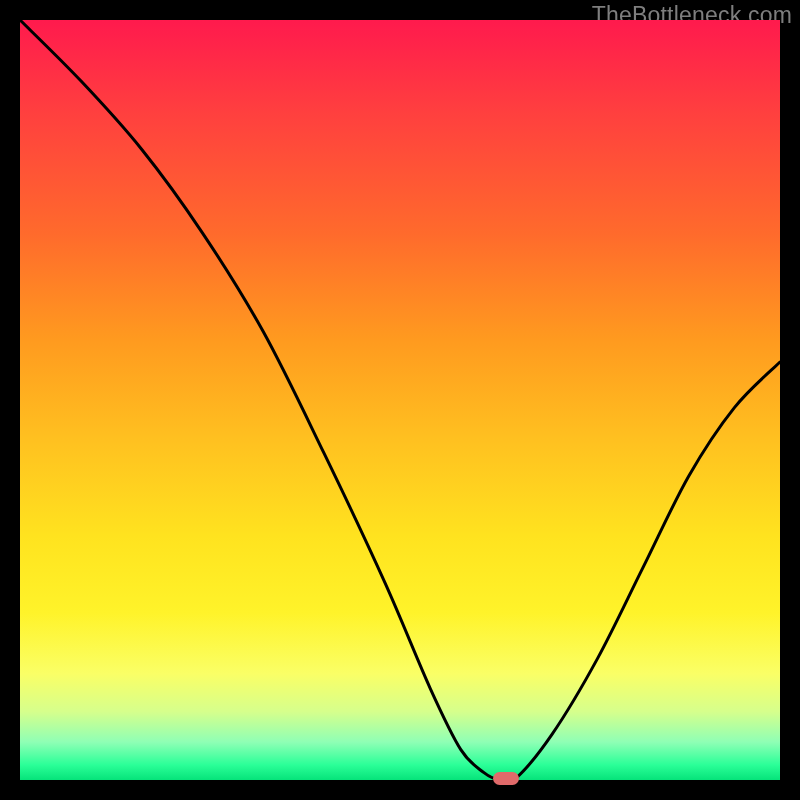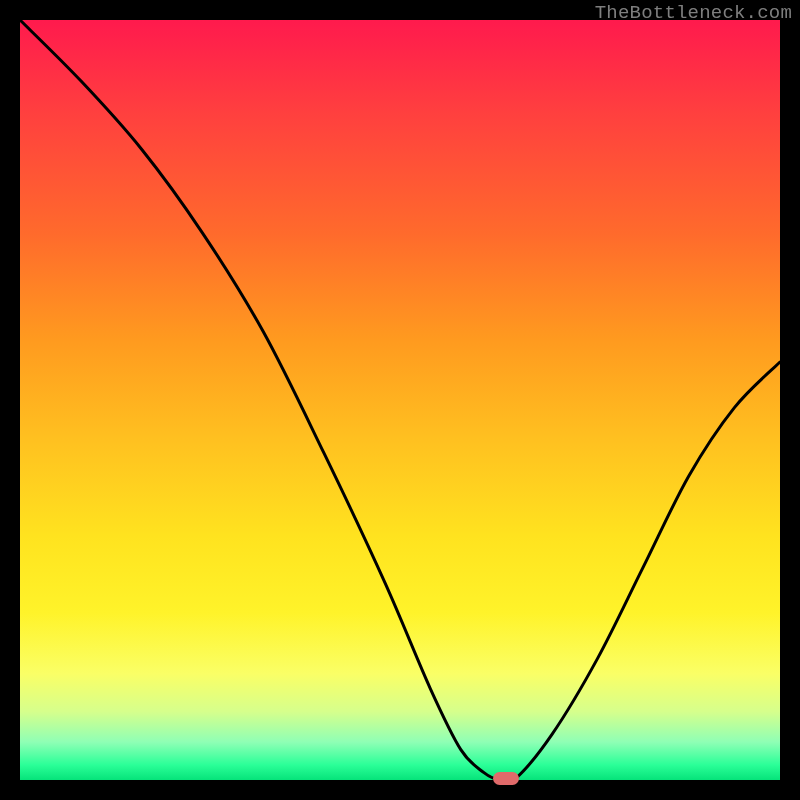--- a/index.html
+++ b/index.html
@@ -38,22 +38,22 @@
       #d6ff8c 91%,
       #8fffb5 95%,
       #2bff98 98%,
       #06e37a 100%
     );
   }
   .attribution {
     position: absolute;
     top: 2px;
     right: 8px;
-    font-family: Liberation Mono, monospace;
-    font-size: 19px;
+    font-family: Liberation Sans, sans-serif;
+    font-size: 23px;
     color: #7e7e7e;
     letter-spacing: 0.2px;
   }
   svg.curve {
     position: absolute;
     left: 0;
     top: 0;
     width: 760px;
     height: 760px;
   }

